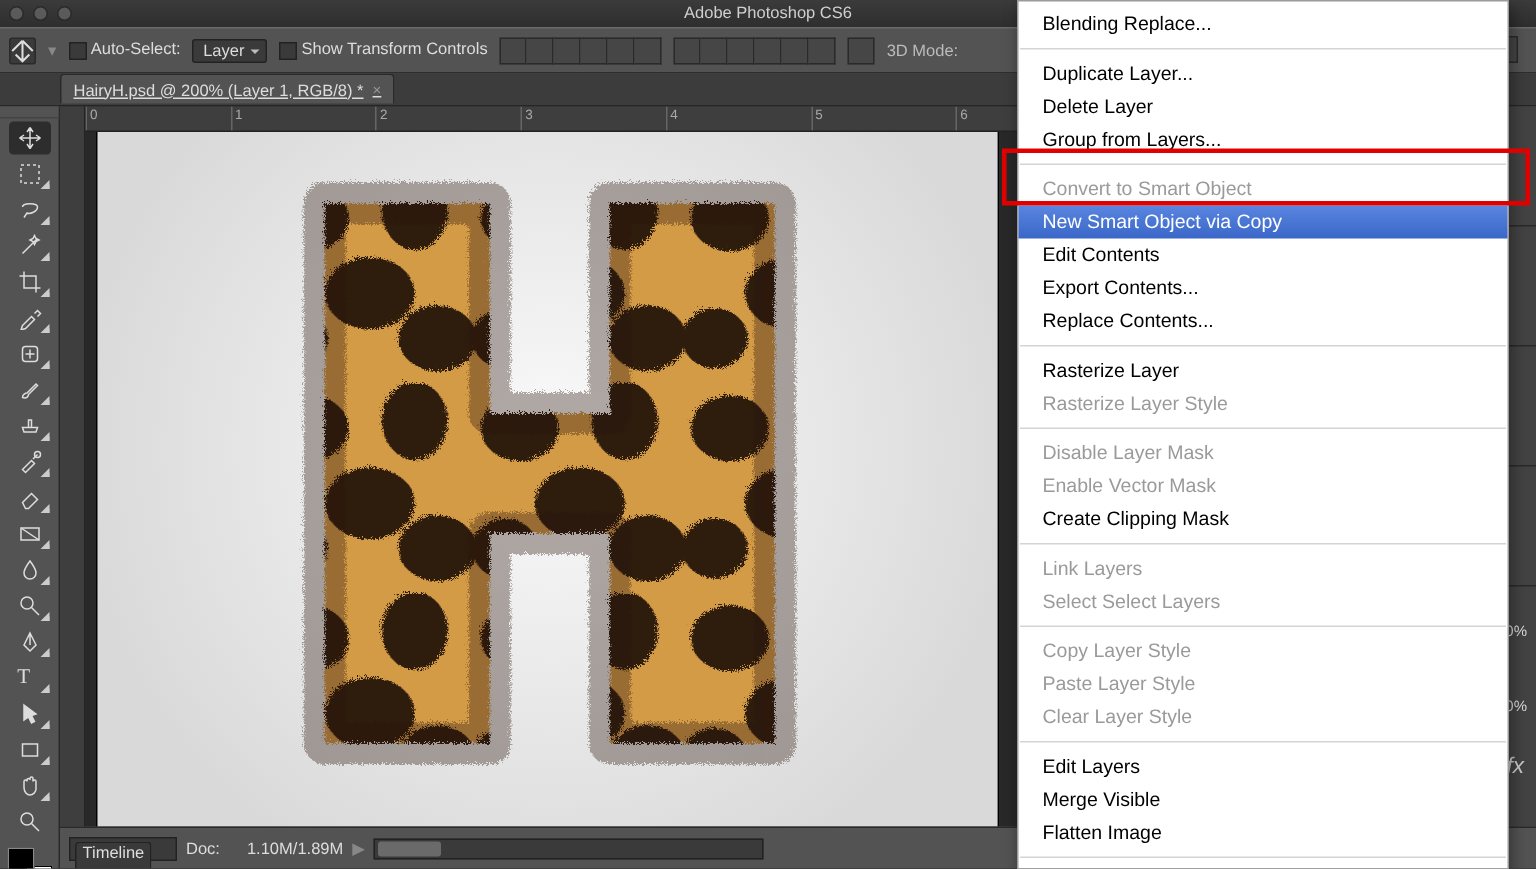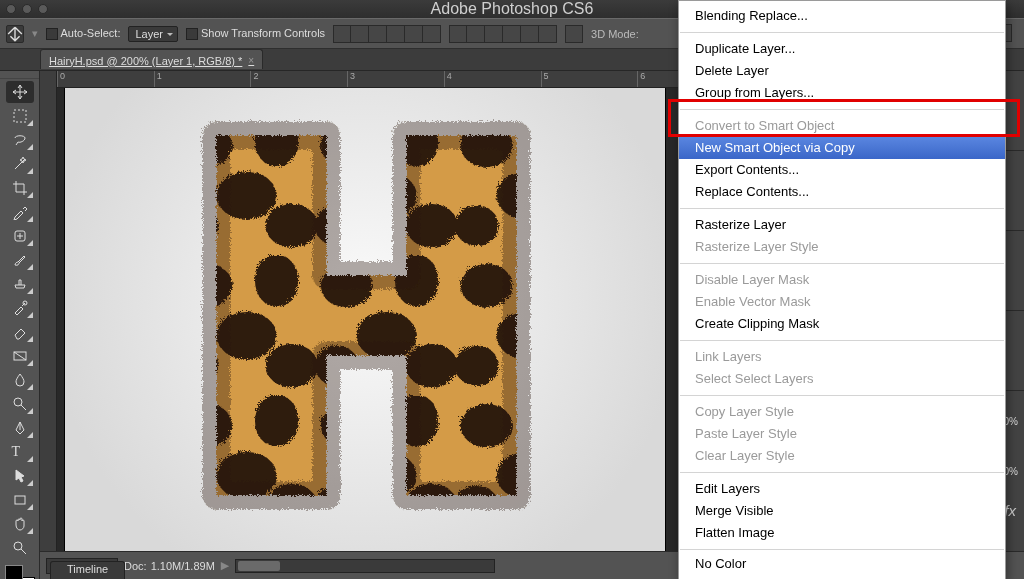--- a/index.html
+++ b/index.html
@@ -1,19 +1,19 @@
 <!DOCTYPE html>
 <html><head>
 <meta charset="utf-8">
 <style>
   * { margin: 0; padding: 0; box-sizing: border-box; font-family: "Lucida Grande", "Segoe UI", Arial, sans-serif; }
   body { width: 1024px; height: 579px; background: #4a4a4a; overflow: hidden; position: relative; color: #ddd; font-size: 11px; }
 
   
-  .titlebar { height: 18px; background: linear-gradient(#3b3b3b,#2e2e2e); color: #cfcfcf; font-size: 16px; display:flex; align-items:center; justify-content:center; position:relative; }
+  .titlebar { height: 18px; background: linear-gradient(#3b3b3b,#2e2e2e); color: #cfcfcf; font-size: 11px; display:flex; align-items:center; justify-content:center; position:relative; }
   .traffic { position:absolute; left:6px; top:4px; display:flex; gap:6px;}
   .dot { width:10px; height:10px; border-radius:50%; background:#5a5a5a; border:1px solid #2a2a2a;}
 
   
   .options { height: 31px; background:#535353; border-top:1px solid #6a6a6a; border-bottom:1px solid #2e2e2e; display:flex; align-items:center; padding:0 6px; gap:8px; font-size:11px; color:#ddd;}
   .opt-home { width:18px; height:18px; background:#3a3a3a; border:1px solid #2a2a2a; border-radius:2px; display:flex; align-items:center; justify-content:center; }
   .cb { width:12px; height:12px; background:#3a3a3a; border:1px solid #222; display:inline-block; vertical-align:middle; margin-right:3px;}
   .dd { background:#3a3a3a; border:1px solid #222; border-radius:2px; padding:1px 14px 1px 6px; position:relative; color:#ddd;}
   .dd::after { content:""; position:absolute; right:4px; top:6px; border:3px solid transparent; border-top-color:#bbb;}
   .seg { width:18px; height:18px; background:#464646; border:1px solid #2a2a2a; display:inline-block;}
@@ -303,42 +303,43 @@
       <div class="block"></div>
       <div class="block"></div>
     <span class="pct pct1">100%</span>
     <span class="pct pct2">100%</span>
     <span class="fxlabel">fx</span>
   </div>
 
   <div class="statusrow">
     <span class="status-zoom">200%</span>
     <span>Doc:</span>
-    <span style="margin-left:4px">1.10M/1.89M</span>
+    <span style="margin-left:18px">1.10M/1.89M</span>
     <span style="margin-left:6px;color:#888">▶</span>
     <div class="scrollbar">
         <div class="thumb"></div>
       </div>
   </div>
 
 </div>
 
-<div style="position:absolute; left:50px; bottom:0; height:18px; padding:1px 16px; background:#3a3a3a; border:1px solid #222; border-bottom:none; color:#ddd; font-size:11px; border-radius:3px 3px 0 0;">Timeline</div>
+<div style="position:absolute; left:50px; bottom:0; height:18px; padding:1px 4px; background:#3a3a3a; border:1px solid #222; border-bottom:none; color:#ddd; font-size:11px; border-radius:3px 3px 0 0;">Timeline</div>
 
 <div style="position:absolute; right:12px; top:24px; background:#464646; border:1px solid #2a2a2a; padding:2px 8px; font-size:11px; color:#ddd">3D</div>
 
 <div class="ctxmenu" id="ctxmenu">
     <div class="ctx-item">Blending Replace...</div>
     <div class="ctx-sep"></div>
     <div class="ctx-item">Duplicate Layer...</div>
     <div class="ctx-item">Delete Layer</div>
     <div class="ctx-item">Group from Layers...</div>
     <div class="ctx-sep"></div>
     <div class="ctx-item disabled">Convert to Smart Object</div>
     <div class="ctx-item hl">New Smart Object via Copy</div>
+    <div class="ctx-item">Edit Contents</div>
     <div class="ctx-item">Export Contents...</div>
     <div class="ctx-item">Replace Contents...</div>
     <div class="ctx-sep"></div>
     <div class="ctx-item">Rasterize Layer</div>
     <div class="ctx-item disabled">Rasterize Layer Style</div>
     <div class="ctx-sep"></div>
     <div class="ctx-item disabled">Disable Layer Mask</div>
     <div class="ctx-item disabled">Enable Vector Mask</div>
     <div class="ctx-item">Create Clipping Mask</div>
     <div class="ctx-sep"></div>

